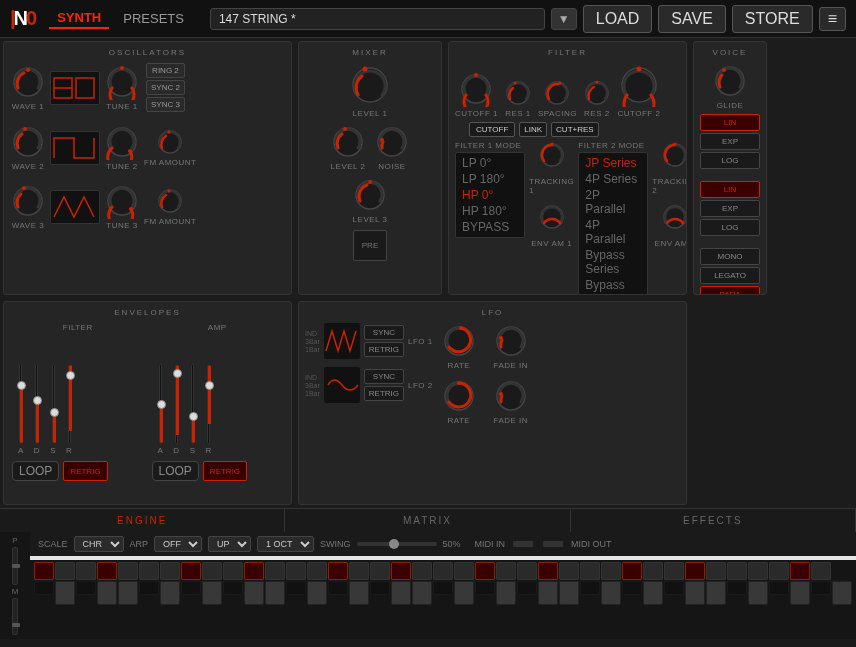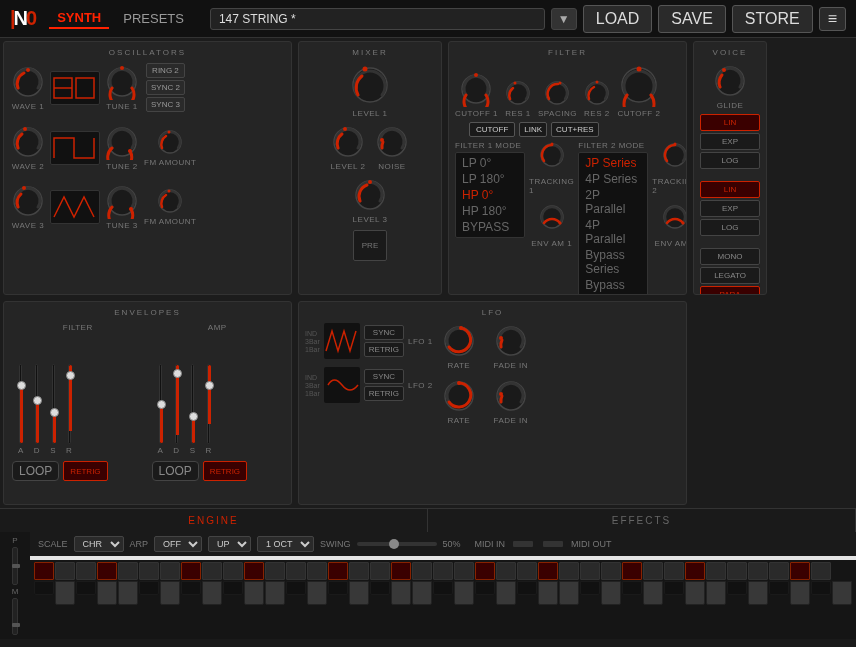--- a/index.html
+++ b/index.html
@@ -981,20 +981,21 @@
           </div>
         </div>
       </div>
     </div>
   </div>
 
 </div>
 
 <div class="bottom-tabs">
   <div class="bottom-tab active">ENGINE</div>
+  <div class="bottom-tab">MATRIX</div>
   <div class="bottom-tab">EFFECTS</div>
 </div>
 
 <div class="kb-bottom">
 
   <div class="kb-pm">
     <span style="color:#666; font-size:8px;">P</span>
     <div class="pm-slider-v">
       <div class="pm-thumb" style="top:45%;"></div>
     </div>

